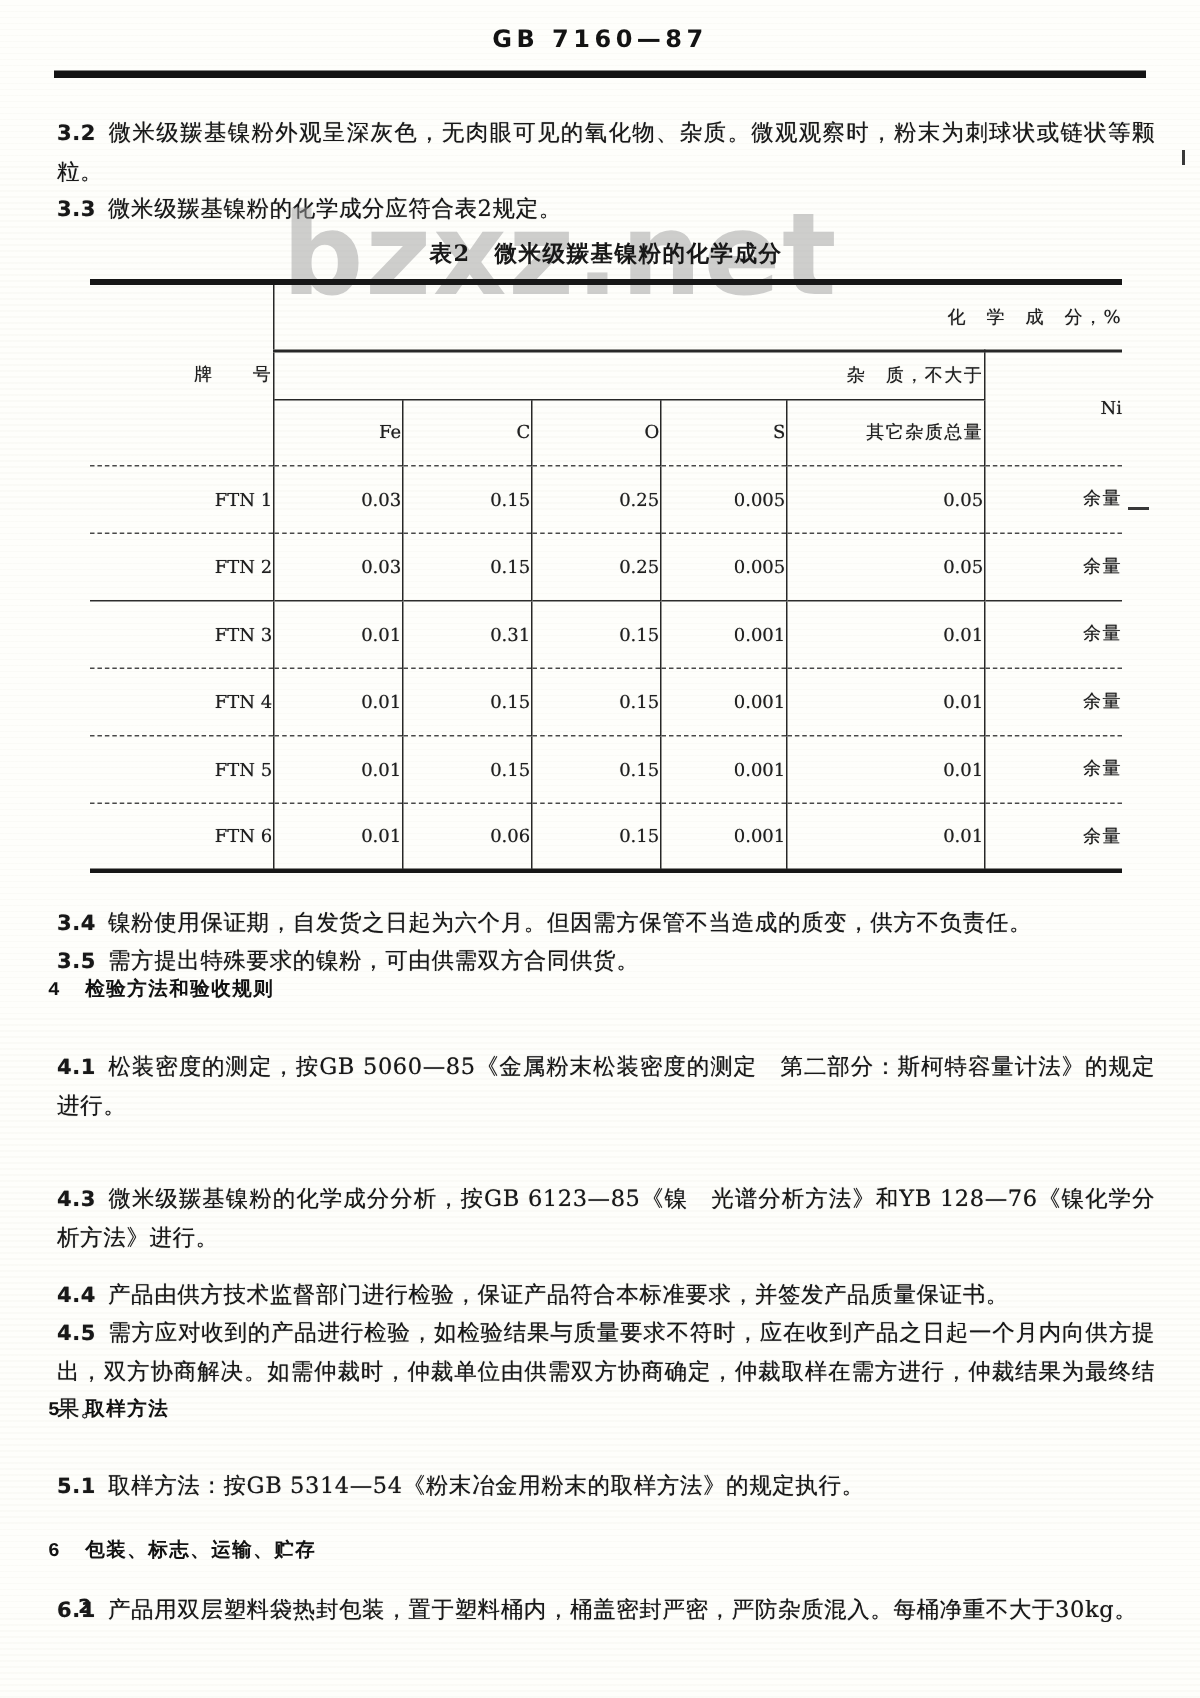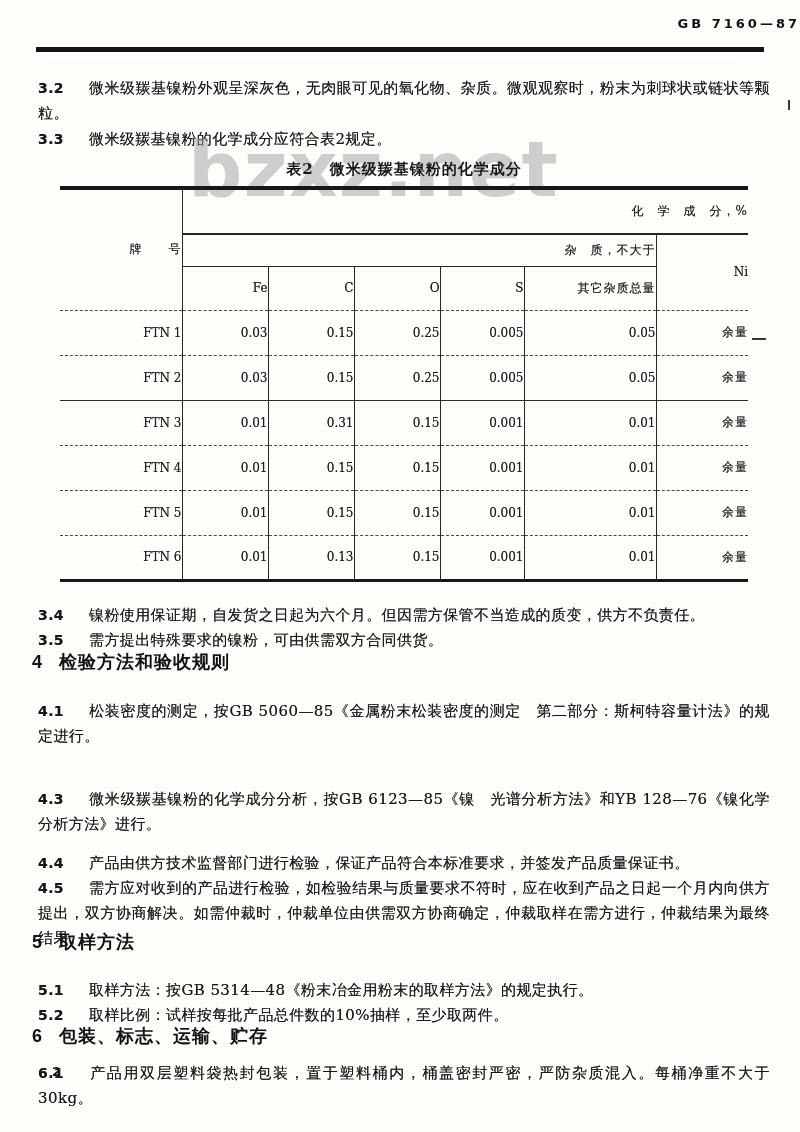--- a/index.html
+++ b/index.html
@@ -5,35 +5,35 @@
   html,body{margin:0;padding:0;background:#d8d8d4;}
   .page{
     position:relative;width:800px;height:1132px;margin:0 auto;
     background:#fafaf7;
     background-image:repeating-linear-gradient(0deg, rgba(0,0,0,0.015) 0 1px, transparent 1px 4px);
     font-family:"DejaVu Serif","Liberation Serif",serif;
     color:#1b1b1b;overflow:hidden;
     filter:blur(0.25px) contrast(1.03);
   }
   .doc-number{
-    position:absolute;top:16px;left:0;width:100%;text-align:right;
+    position:absolute;top:16px;left:0;width:100%;text-align:center;
     font-family:"DejaVu Sans","Liberation Sans",sans-serif;
-    font-weight:bold;font-size:13px;letter-spacing:3px;color:#161616;
+    font-weight:bold;font-size:16px;letter-spacing:3px;color:#161616;
   }
   .top-rule{position:absolute;top:47px;left:36px;width:728px;height:5px;background:#171717;}
   .para{
     position:absolute;left:38px;width:732px;
     font-size:15px;line-height:25px;text-align:justify;letter-spacing:0.4px;
     text-shadow:0 0 0.5px rgba(20,20,20,0.65);
   }
-  .para .num{font-weight:bold;margin-right:25px;font-family:"DejaVu Sans","Liberation Sans",sans-serif;font-size:14px;}
+  .para .num{font-weight:bold;margin-right:8px;font-family:"DejaVu Sans","Liberation Sans",sans-serif;font-size:14px;}
   .heading{
     position:absolute;left:32px;width:740px;
-    font-weight:bold;font-size:18px;letter-spacing:1px;
-    font-family:Liberation Sans, sans-serif;color:#151515;
+    font-weight:bold;font-size:13px;letter-spacing:1px;
+    font-family:Liberation Mono, monospace;color:#151515;
   }
   .heading .num{margin-right:16px;}
   .tbl-title{
     position:absolute;top:160px;left:60px;width:688px;text-align:center;
     font-weight:bold;font-size:15px;letter-spacing:1px;z-index:2;
   }
   .watermark{
     position:absolute;top:125px;left:188px;z-index:1;
     font-family:"DejaVu Sans","Liberation Sans",sans-serif;
     font-weight:bold;font-size:76px;letter-spacing:1px;
@@ -152,21 +152,21 @@
       <td class="bl">0.01</td>
       <td class="bl">0.15</td>
       <td class="bl">0.15</td>
       <td class="bl">0.001</td>
       <td class="bl">0.01</td>
       <td class="bl zh">余量</td>
     </tr>
     <tr class="data" style="height:45px">
       <td>FTN 6</td>
       <td class="bl">0.01</td>
-      <td class="bl">0.13</td>
+      <td class="bl">0.06</td>
       <td class="bl">0.15</td>
       <td class="bl">0.001</td>
       <td class="bl">0.01</td>
       <td class="bl zh">余量</td>
     </tr>
   </tbody>
     </table>
 
   <p class="para" style="top:588px"><span class="num">3.4</span><span>镍粉使用保证期，自发货之日起为六个月。但因需方保管不当造成的质变，供方不负责任。</span></p>
 
@@ -178,23 +178,22 @@
 
 
   <p class="para" style="top:772px"><span class="num">4.3</span><span>微米级羰基镍粉的化学成分分析，按GB 6123—85《镍　光谱分析方法》和YB 128—76《镍化学分析方法》进行。</span></p>
 
   <p class="para" style="top:836px"><span class="num">4.4</span><span>产品由供方技术监督部门进行检验，保证产品符合本标准要求，并签发产品质量保证书。</span></p>
 
   <p class="para" style="top:861px"><span class="num">4.5</span><span>需方应对收到的产品进行检验，如检验结果与质量要求不符时，应在收到产品之日起一个月内向供方提出，双方协商解决。如需仲裁时，仲裁单位由供需双方协商确定，仲裁取样在需方进行，仲裁结果为最终结果。</span></p>
 
   <div class="heading" style="top:930px"><span class="num">5</span><span>取样方法</span></div>
 
-  <p class="para" style="top:963px"><span class="num">5.1</span><span>取样方法：按GB 5314—48《粉末冶金用粉末的取样方法》的规定执行。</span></p>
-
-  <p class="para" style="top:988px"><span class="num">5.2</span><span>取样比例：试样按每批产品总件数的10%抽样，至少取两件。</span></p>
+  <p class="para" style="top:963px"><span class="num">5.1</span><span>取样方法：按GB 5314—54《粉末冶金用粉末的取样方法》的规定执行。</span></p>
+
 
   <div class="heading" style="top:1024px"><span class="num">6</span><span>包装、标志、运输、贮存</span></div>
 
   <p class="para" style="top:1046px"><span class="num">6.1</span><span>产品用双层塑料袋热封包装，置于塑料桶内，桶盖密封严密，严防杂质混入。每桶净重不大于30kg。</span></p>
 
   <div class="page-num">2</div>
 
   <div class="artifact a1"></div>
   <div class="artifact a2"></div>
 

